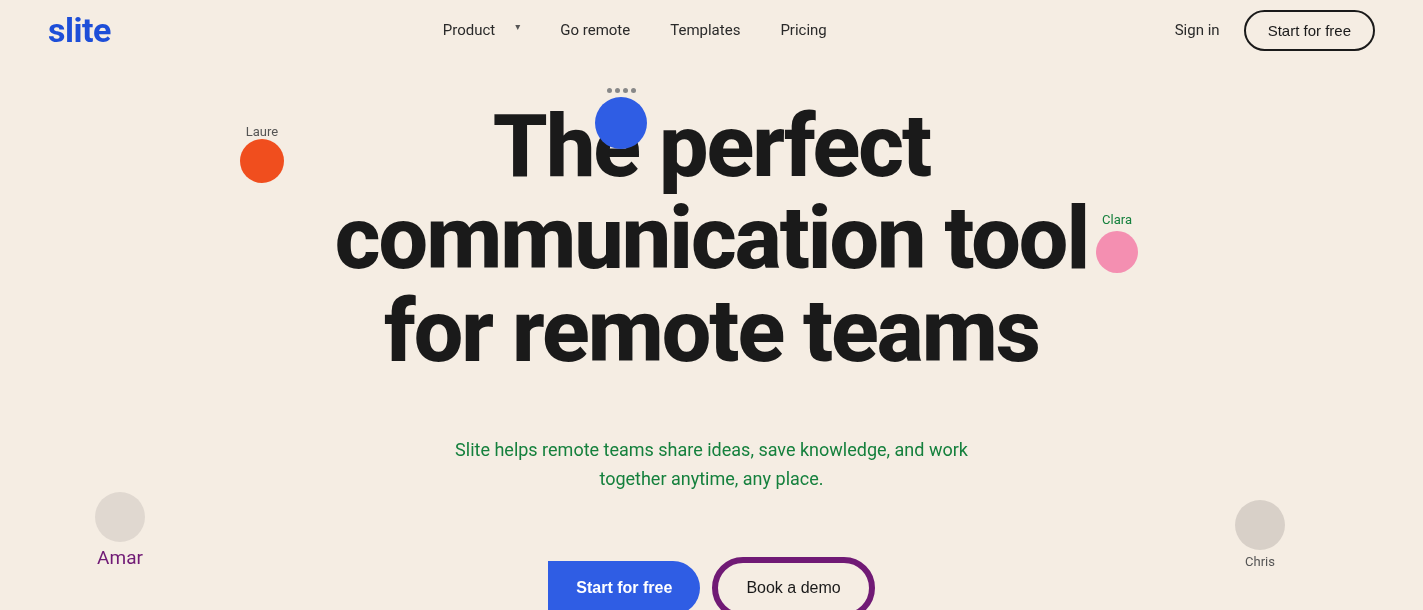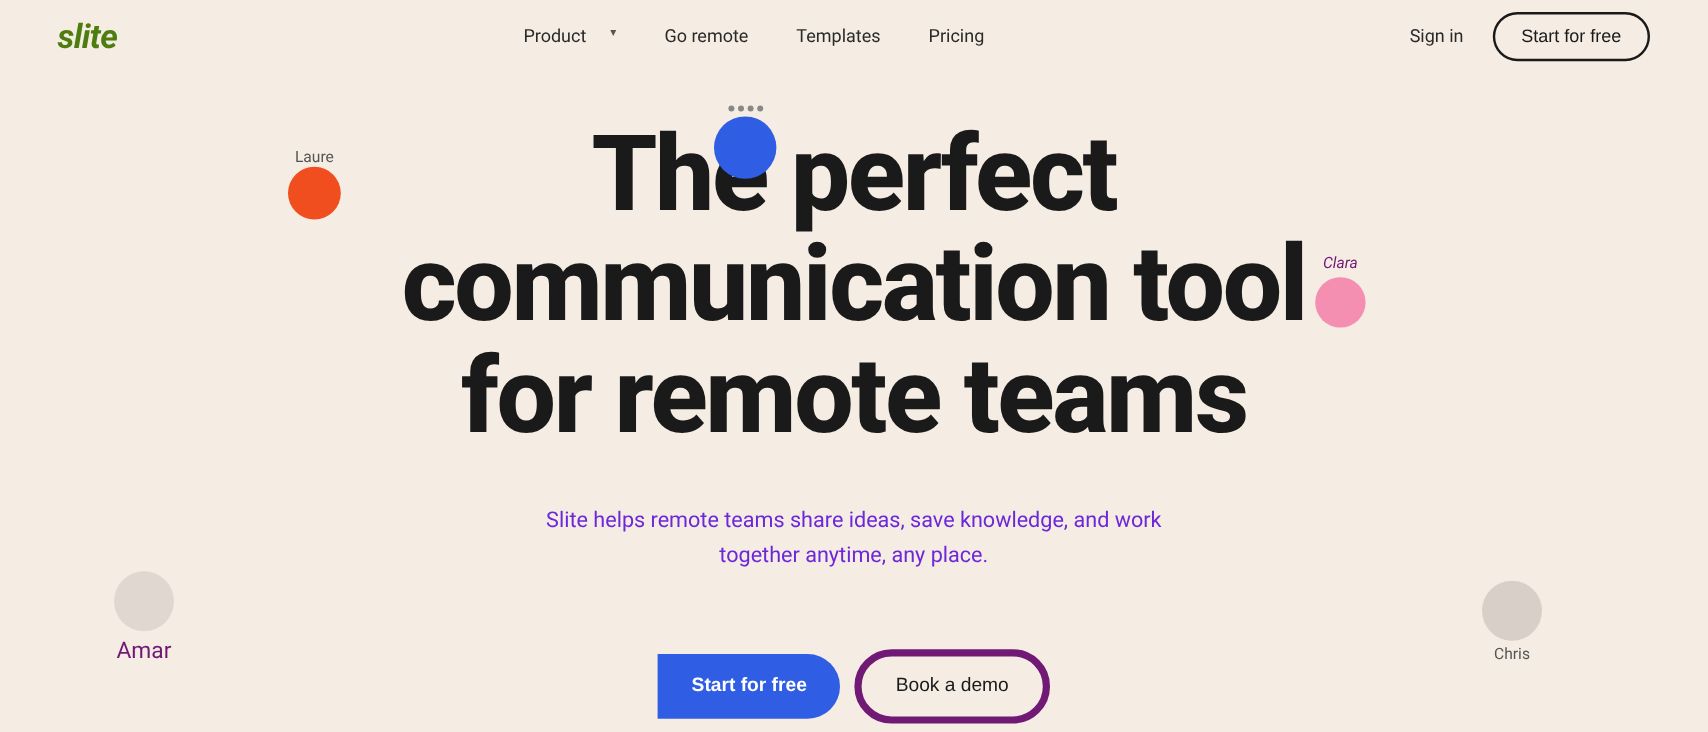--- a/index.html
+++ b/index.html
@@ -22,25 +22,24 @@
       display: flex;
       align-items: center;
       justify-content: space-between;
       padding: 0 48px;
       height: 60px;
       position: relative;
       z-index: 10;
     }
 
     .nav-logo {
-      font-size: 28px;
+      font-size: 34px;
       font-weight: 700;
-      color: #4d7c0f;
+      color: #1d4ed8;
       letter-spacing: -0.5px;
-      font-style: italic;
     }
 
     .nav-links {
       display: flex;
       align-items: center;
       gap: 8px;
     }
 
     .nav-link {
       font-size: 15px;
@@ -98,23 +97,23 @@
       font-weight: 800;
       color: #1a1a1a;
       text-align: center;
       line-height: 1.05;
       letter-spacing: -2px;
       max-width: 800px;
     }
 
     .hero-subtitle {
       font-size: 18px;
-      color: #6d28d9;
+      color: #15803d;
       text-align: center;
-      margin-top: 16px;
+      margin-top: 32px;
       line-height: 1.6;
       max-width: 520px;
     }
 
     .hero-cta {
       display: flex;
       align-items: center;
       margin-top: 36px;
       gap: 0;
     }
@@ -217,21 +216,21 @@
     <div style="display:flex; gap:3px; margin-bottom:4px;">
       <div style="width:5px; height:5px; border-radius:50%; background:#888;"></div>
       <div style="width:5px; height:5px; border-radius:50%; background:#888;"></div>
       <div style="width:5px; height:5px; border-radius:50%; background:#888;"></div>
       <div style="width:5px; height:5px; border-radius:50%; background:#888;"></div>
     </div>
     <div class="avatar-circle" style="width:52px; height:52px; background:#2f5de4; border-radius:50%;"></div>
   </div>
 
   <div style="position:absolute; top:148px; right:285px; display:flex; flex-direction:column; align-items:center;">
-    <div class="avatar-label" style="font-size:13px; color:#701a75; margin-bottom:4px;font-style:italic;">Clara</div>
+    <div class="avatar-label" style="font-size:13px; color:#15803d; margin-bottom:4px;">Clara</div>
     <div class="avatar-circle" style="width:42px; height:42px; background:#f48fb1; border-radius:50%;"></div>
   </div>
 
   <div style="position:absolute; bottom:50px; left:95px; display:flex; flex-direction:column; align-items:center;">
     <div class="avatar-circle" style="width:50px; height:50px; background:#e0d8d0; border-radius:50%;"></div>
     <div class="avatar-label" style="font-size:19px; color:#701a75; margin-top:4px;">Amar</div>
   </div>
 
   <div style="position:absolute; bottom:50px; right:138px; display:flex; flex-direction:column; align-items:center;">
     <div class="avatar-circle" style="width:50px; height:50px; background:#d8d0c8; border-radius:50%;"></div>

